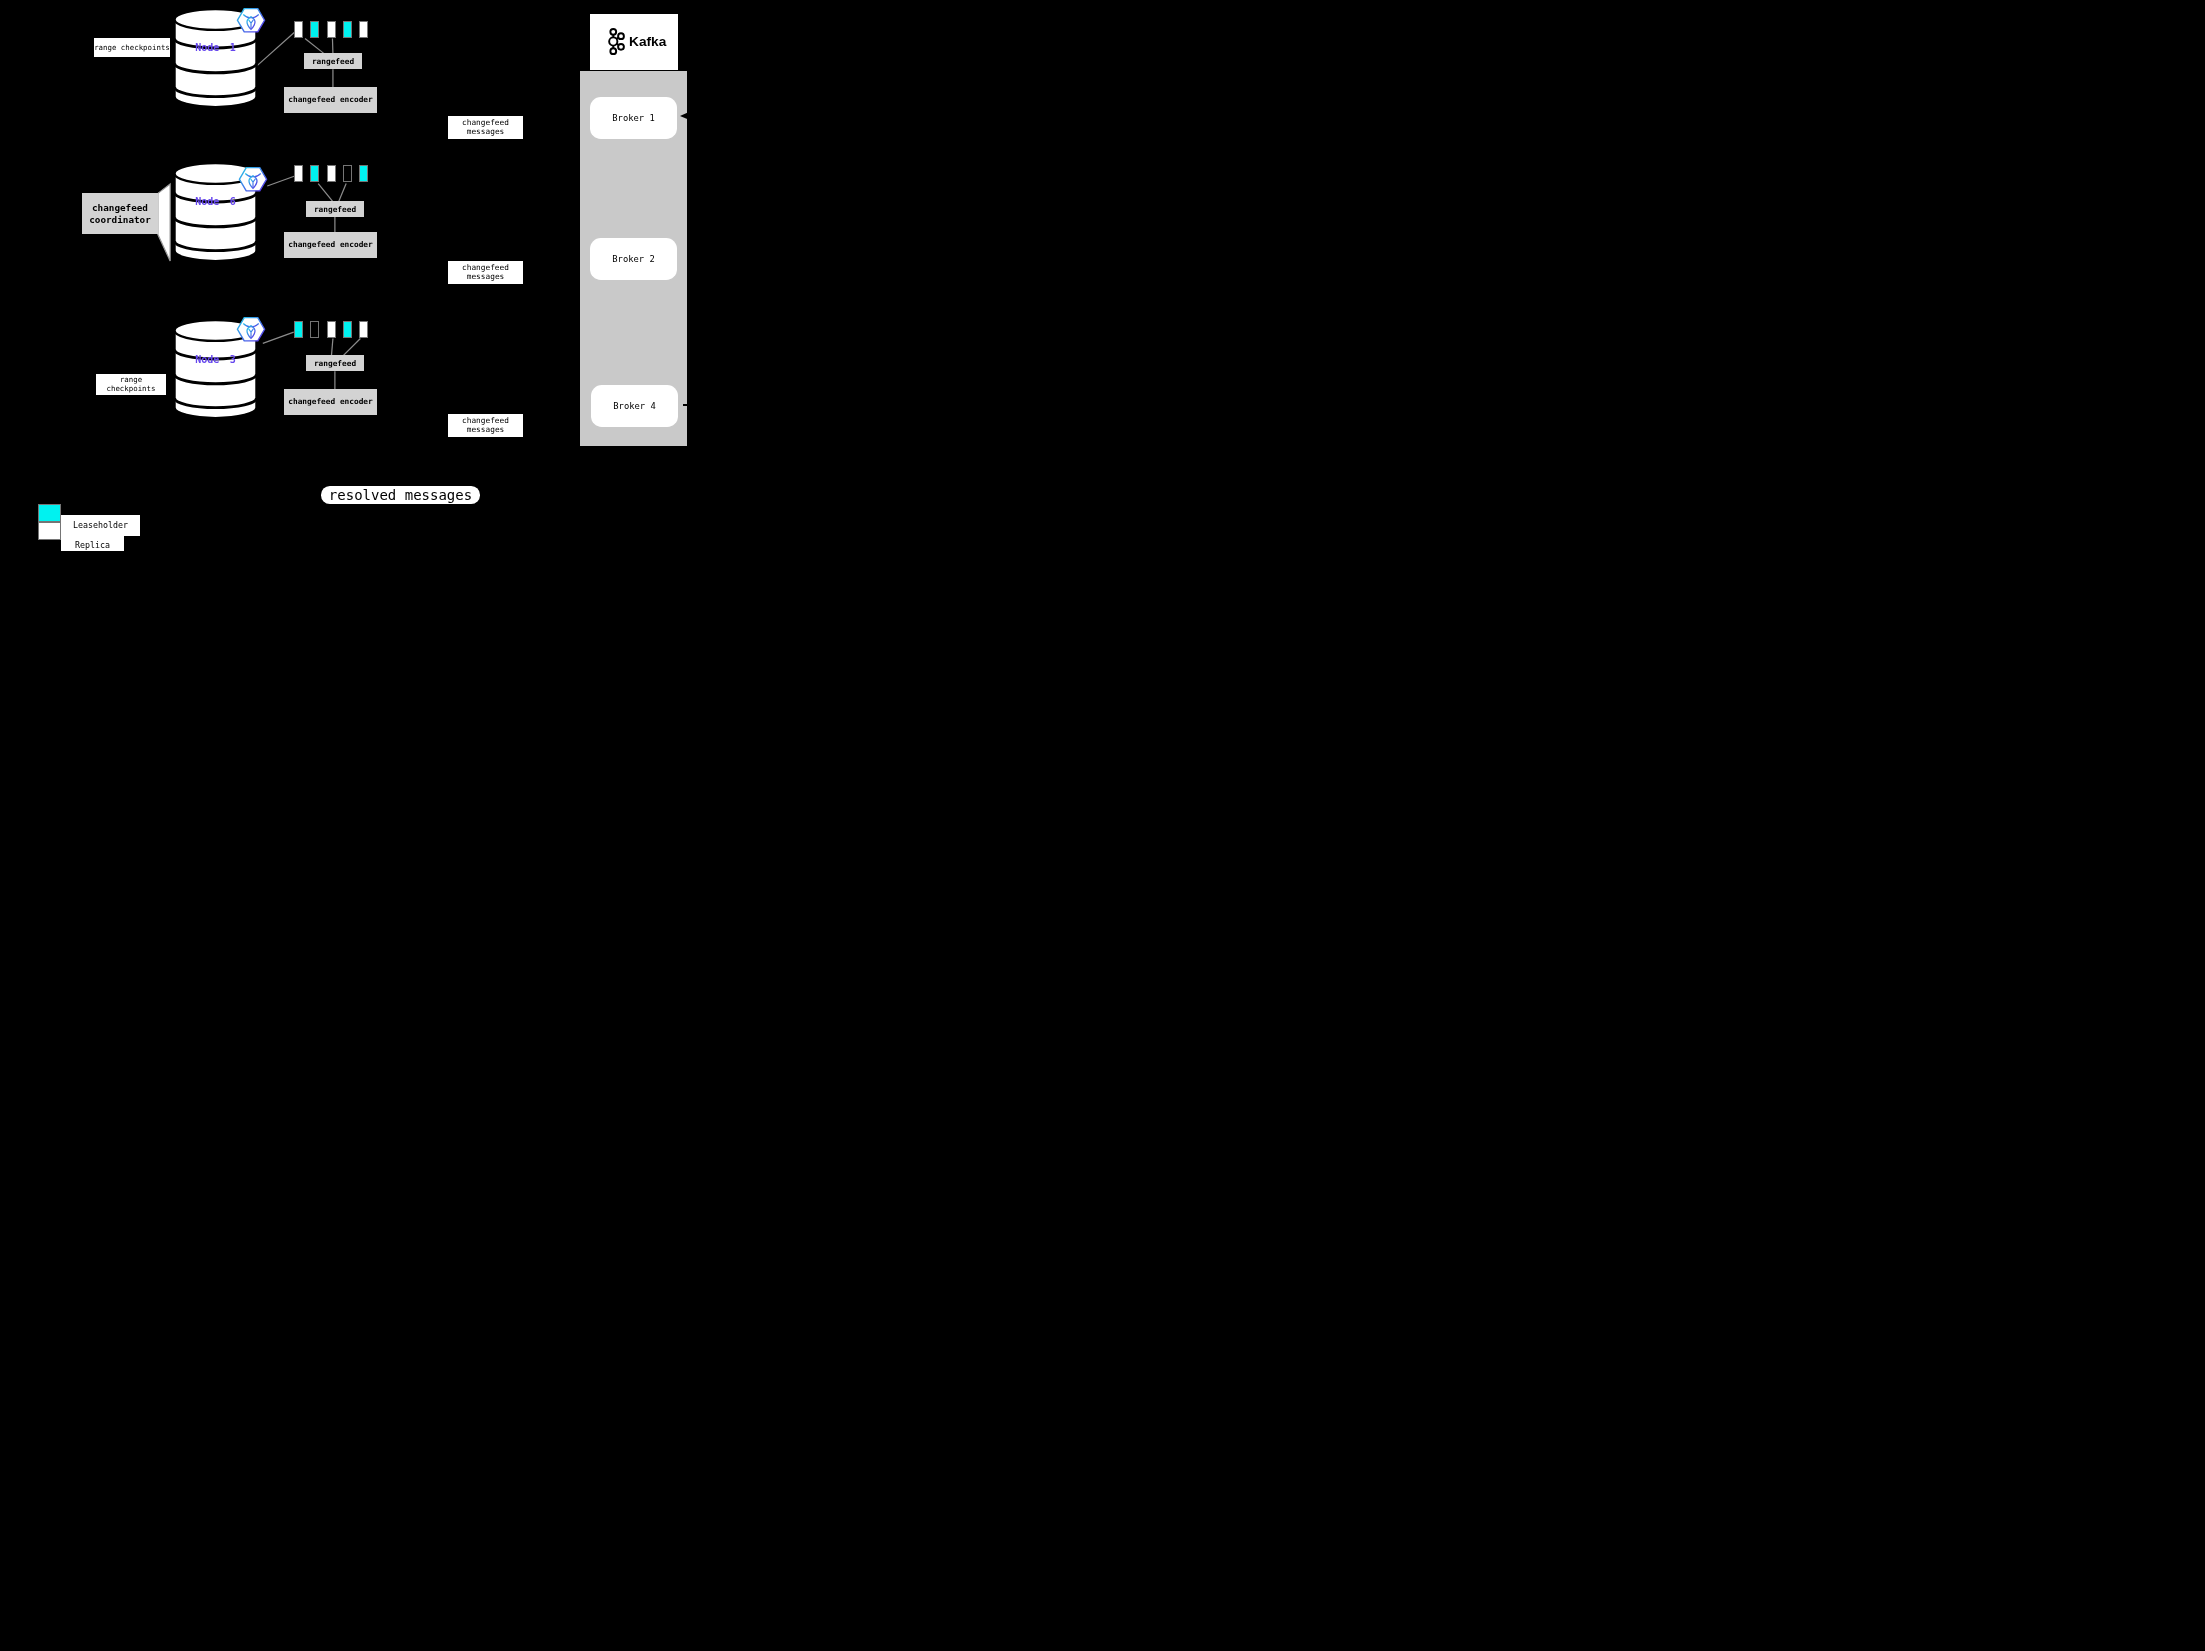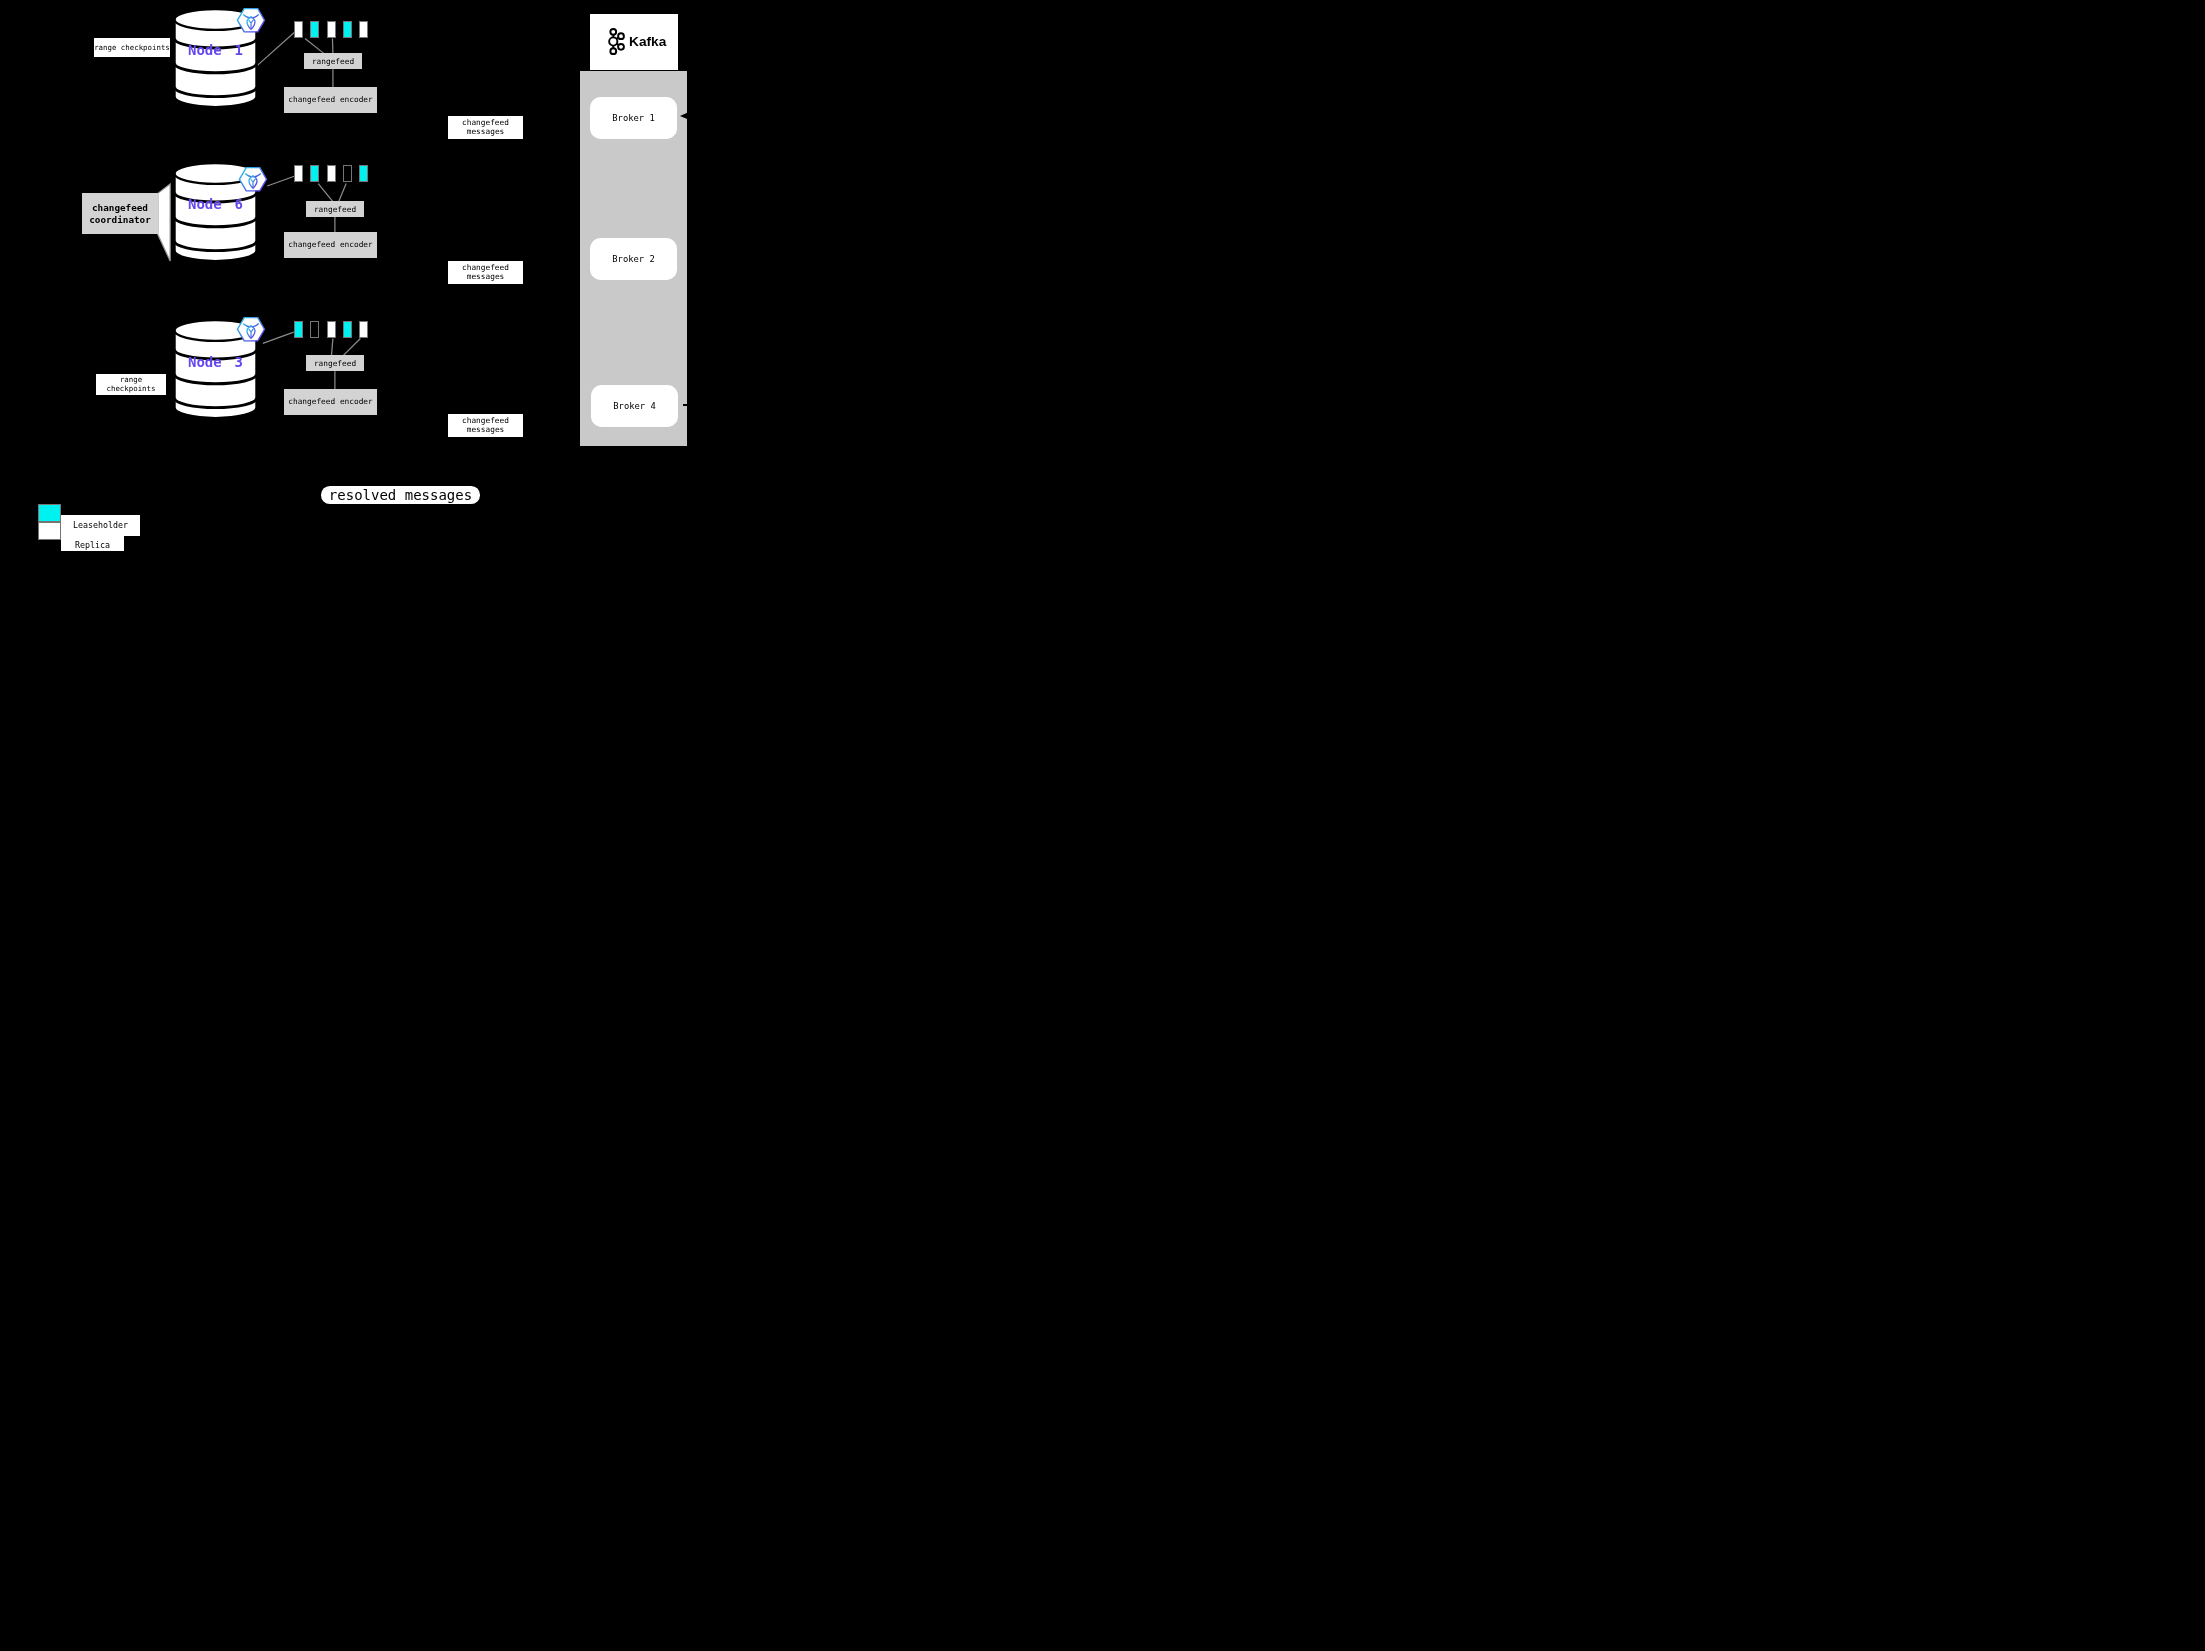--- a/index.html
+++ b/index.html
@@ -1,26 +1,26 @@
 <!DOCTYPE html>
 <html style="font-size:7.8px"><head>
 <meta charset="utf-8">
 <style>
   html,body{margin:0;padding:0;background:#000;}
   .canvas{position:relative;width:735px;height:551px;background:#000;overflow:hidden;
           font-family:"DejaVu Sans Mono","Liberation Mono",monospace;}
   .abs{position:absolute;}
   .whitebox{background:#fff;color:#000;text-align:center;display:flex;align-items:center;justify-content:center;}
-  .graybox{background:#d3d3d3;color:#000;text-align:center;display:flex;align-items:center;justify-content:center;}
+  .graybox{background:#d3d3d3;color:#000;text-align:center;display:flex;align-items:center;justify-content:center;font-weight:bold;}
   .label2l{white-space:pre-line;line-height:1.25;}
   .mono15{font-size:7.4px;}
   .mono16{font-size:7.8px;}
   .mono17{font-size:8.3px;margin-top:12px;}
   .boldmono{font-weight:bold;}
-  .nodelabel{color:#6647ee;font-weight:bold;font-size:14px;text-align:center;word-spacing:4.4px;}
+  .nodelabel{color:#6647ee;font-weight:bold;font-size:10px;text-align:center;word-spacing:4.4px;}
   .range{position:absolute;width:9.3px;height:17px;border:1.2px solid #757575;box-sizing:border-box;}
   .broker{background:#fff;border-radius:10.8px;display:flex;align-items:center;justify-content:center;font-size:8.8px;color:#000;}
   .pill{background:#fff;border-radius:8.8px;display:flex;align-items:center;justify-content:center;font-size:14px;color:#000;}
   .panel{background:#c9c9c9;}
   .swatch{position:absolute;border:1.2px solid #757575;box-sizing:border-box;}
   svg{display:block;}
 </style>
 </head>
 <body>
 

